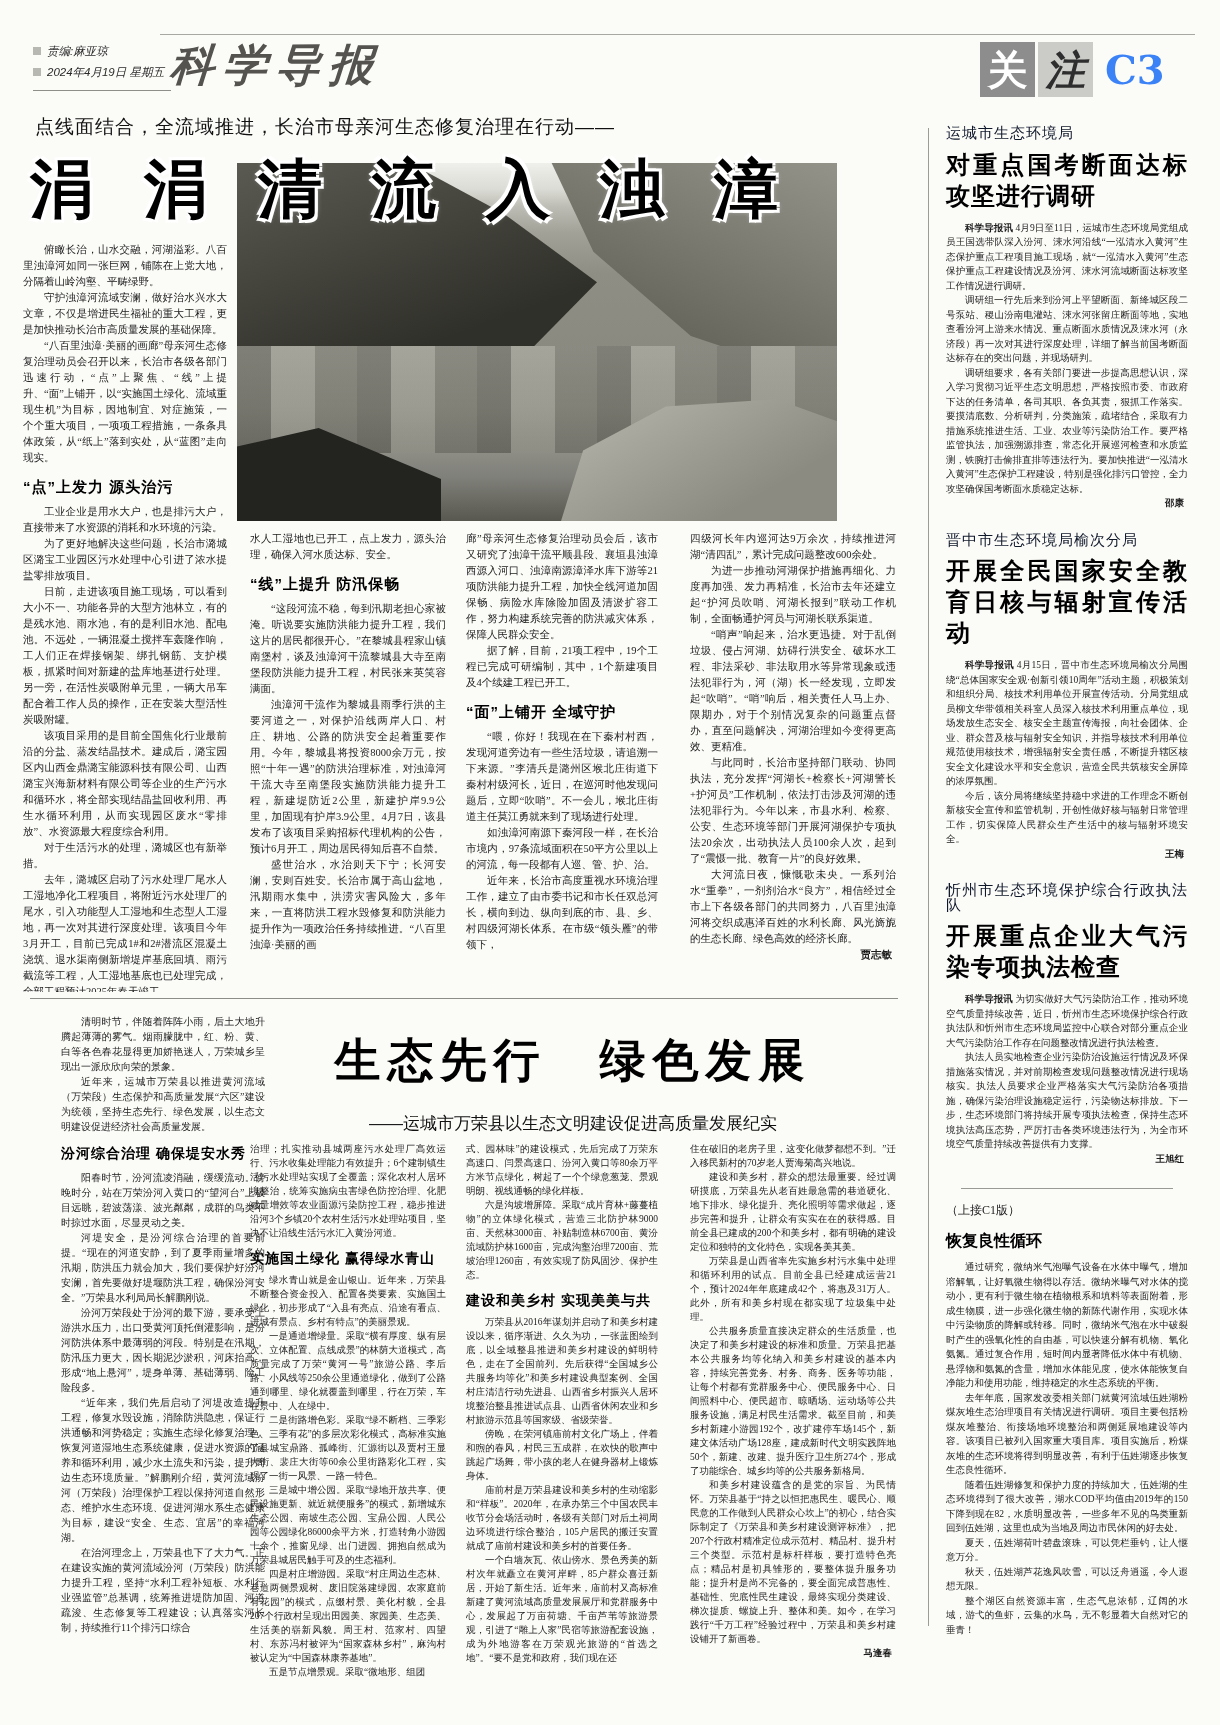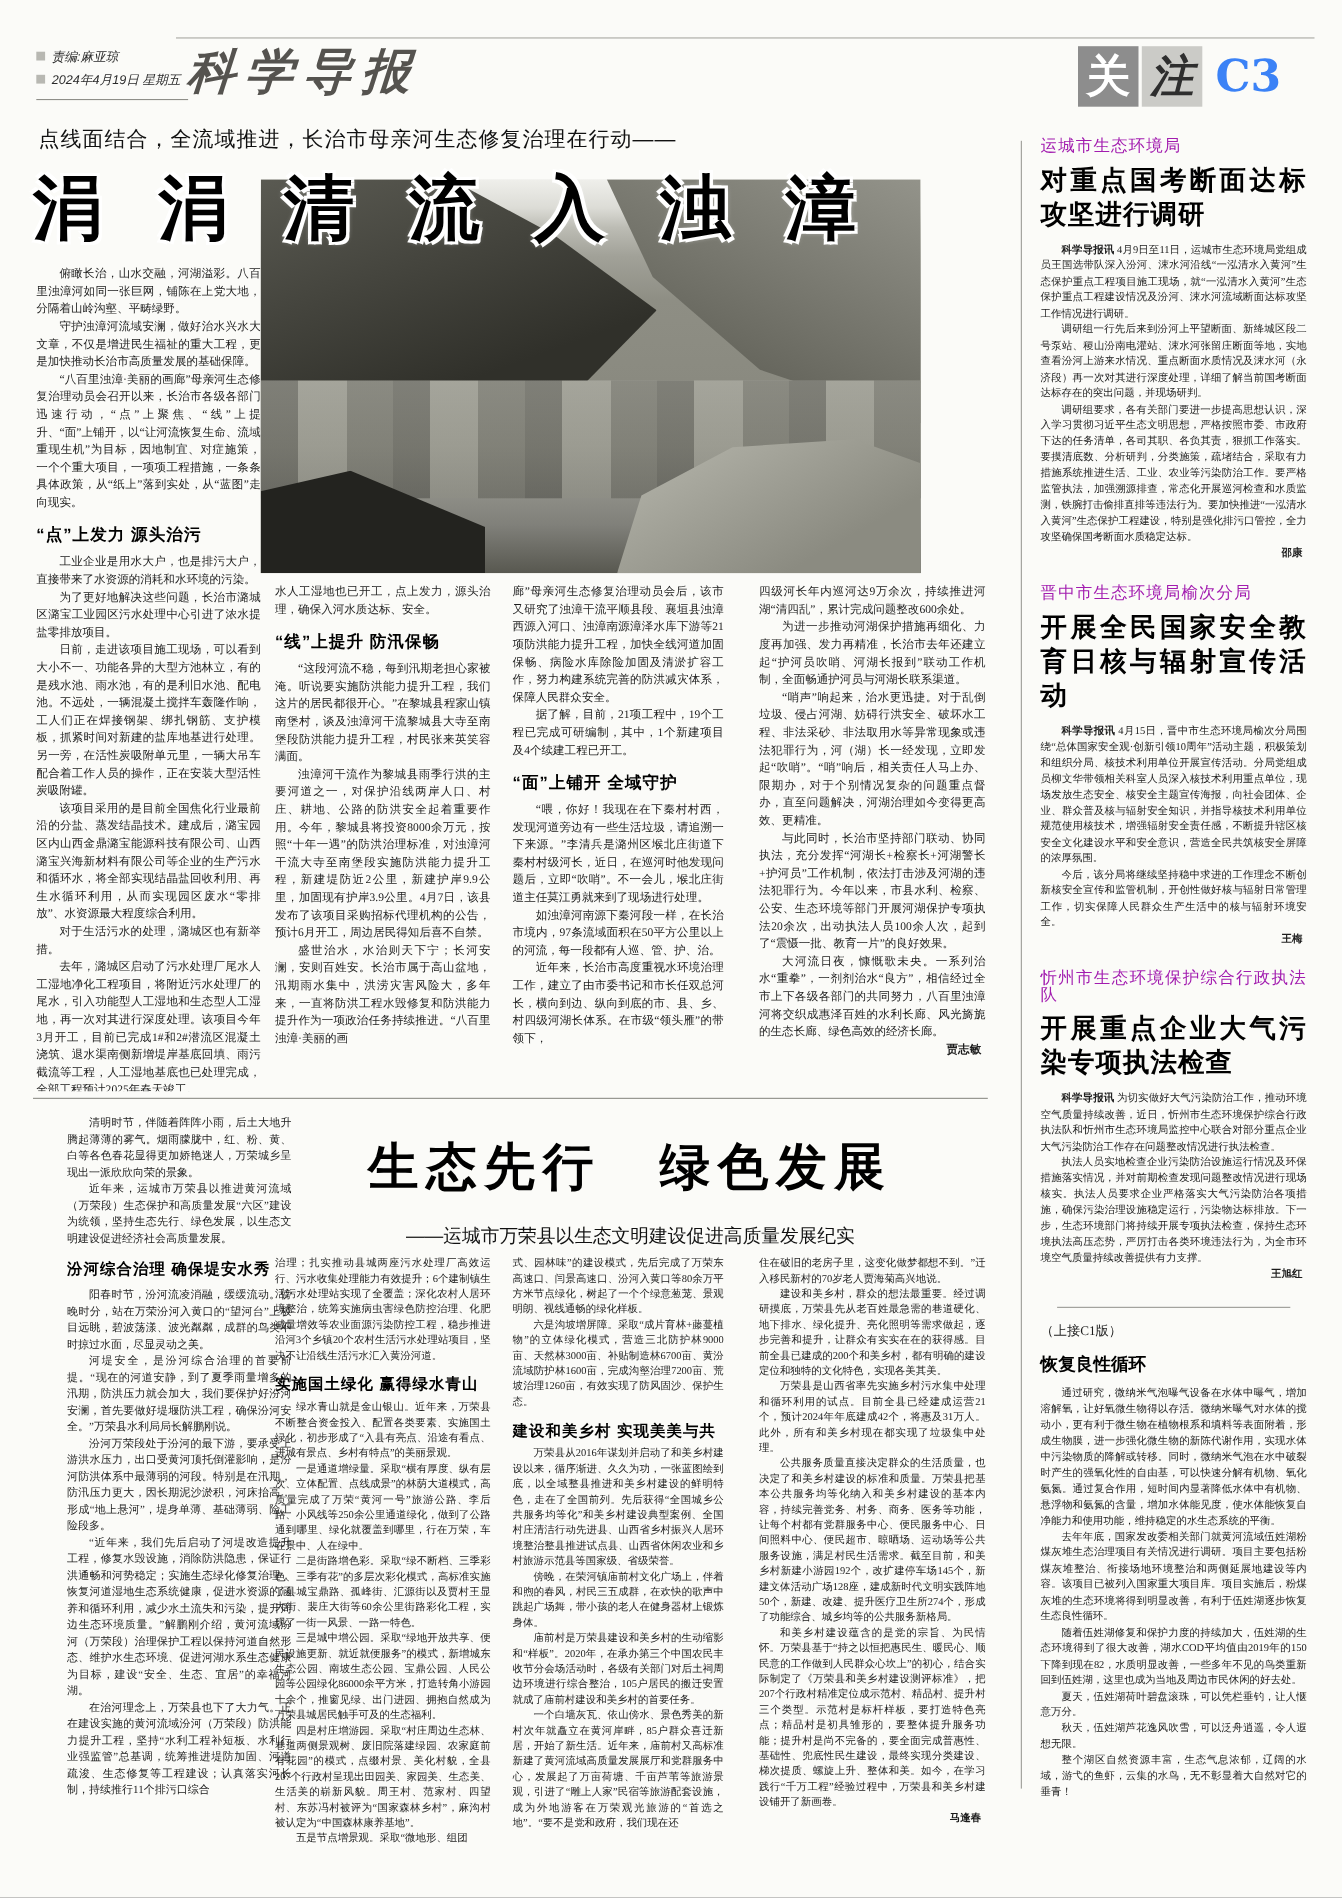--- a/index.html
+++ b/index.html
@@ -48,21 +48,21 @@
     background:linear-gradient(180deg,#b6b6ad 0%,#a5a59b 35%,#80807a 75%,#585850 100%); }
   .ph-refl { position:absolute; left:0; top:51%; width:100%; height:30%; opacity:.45;
     background:repeating-linear-gradient(90deg,#3c3c36 0 34px,#8f8f85 34px 78px,#55554d 78px 120px); }
   .ph-rock-l { position:absolute; left:0; bottom:0; width:34%; height:26%;
     background:#23231f; clip-path:polygon(0 20%,40% 0,100% 55%,100% 100%,0 100%); }
   .ph-rock-r { position:absolute; right:0; bottom:0; width:46%; height:34%;
     background:linear-gradient(150deg,#b8b8ae,#8b8b81 75%);
     clip-path:polygon(8% 42%,38% 6%,78% 0,100% 18%,100% 100%,0 100%); }
 
   .col { position:absolute; overflow:hidden; font-size:10.5px; line-height:16px; text-align:justify; }
-  .c1 { left:33px;  top:242px;  width:204px; height:750px; }
+  .c1 { left:23px;  top:242px;  width:204px; height:750px; }
   .c2 { left:250px; top:531px;  width:196px; height:462px; }
   .c3 { left:466px; top:531px;  width:192px; height:462px; }
   .c4 { left:690px; top:531px;  width:206px; height:462px; }
 
   .blk { margin:0; }
   .t-p { text-indent:2em; }
   .t-cont { text-indent:0; }
   .t-h { font-family:"Liberation Sans", sans-serif; font-weight:bold; font-size:15px;
          letter-spacing:1px; text-indent:0; margin:13px 0 9px; color:#000; }
   .t-by { text-align:right; font-weight:bold; padding-right:4px; }
@@ -79,21 +79,21 @@
   .ba, .bb, .bc { font-size:9.5px; line-height:14px; }
   .ba { left:250px; top:1142px; width:196px; height:566px; }
   .bb { left:466px; top:1142px; width:192px; height:566px; }
   .bc { left:690px; top:1142px; width:206px; height:578px; }
   .ba .t-h, .bb .t-h { font-size:14px; margin:11px 0 8px; }
 
   
   .v-divider { left:928px; top:128px; width:1px; height:1498px; background:#9c9c96; }
   .rail { left:946px; top:126px; width:242px; font-size:9.5px; line-height:14.5px; text-align:justify; }
   .rail article { margin-bottom:22px; }
-  .rail-kicker { font-family:"Liberation Sans", sans-serif; font-size:15px; letter-spacing:1px; margin-bottom:8px; color:#a21caf; }
+  .rail-kicker { font-family:"Liberation Sans", sans-serif; font-size:15px; letter-spacing:1px; margin-bottom:8px; color:#0f172a; }
   .rail-headline { margin:2px 0 10px; font-family:"Liberation Sans", sans-serif; font-weight:800;
     font-size:24px; line-height:31px; letter-spacing:1px; color:#000; }
   .rail-divider { width:212px; margin:16px auto 14px; height:1px; background:#9a9a94; }
   .cont-note { font-size:12px; margin:4px 0 16px; }
   .cont-subhead { font-family:"Liberation Sans", sans-serif; font-weight:bold; font-size:16px; margin:0 0 12px; color:#000; }
 </style>
 </head>
 <body>
 
 <div id="page">
@@ -118,21 +118,21 @@
     <div class="ph-water"></div>
     <div class="ph-refl"></div>
     <div class="ph-rock-l"></div>
     <div class="ph-rock-r"></div>
   </div>
 
   <div class="col c1">
 
   <p class="blk t-p"><b class="lead"></b><span>俯瞰长治，山水交融，河湖溢彩。八百里浊漳河如同一张巨网，铺陈在上党大地，分隔着山岭沟壑、平畴绿野。</span></p>
       <p class="blk t-p"><b class="lead"></b><span>守护浊漳河流域安澜，做好治水兴水大文章，不仅是增进民生福祉的重大工程，更是加快推动长治市高质量发展的基础保障。</span></p>
-      <p class="blk t-p"><b class="lead"></b><span>“八百里浊漳·美丽的画廊”母亲河生态修复治理动员会召开以来，长治市各级各部门迅速行动，“点”上聚焦、“线”上提升、“面”上铺开，以“让河流恢复生命、流域重现生机”为目标，因地制宜、对症施策，一个个重大项目，一项项工程措施，一条条具体政策，从“纸上”落到实处，从“蓝图”走向现实。</span></p>
+      <p class="blk t-p"><b class="lead"></b><span>“八百里浊漳·美丽的画廊”母亲河生态修复治理动员会召开以来，长治市各级各部门迅速行动，“点”上聚焦、“线”上提升、“面”上铺开，以“实施国土绿化、流域重现生机”为目标，因地制宜、对症施策，一个个重大项目，一项项工程措施，一条条具体政策，从“纸上”落到实处，从“蓝图”走向现实。</span></p>
       <p class="blk t-h"><b class="lead"></b><span>“点”上发力 源头治污</span></p>
       <p class="blk t-p"><b class="lead"></b><span>工业企业是用水大户，也是排污大户，直接带来了水资源的消耗和水环境的污染。</span></p>
       <p class="blk t-p"><b class="lead"></b><span>为了更好地解决这些问题，长治市潞城区潞宝工业园区污水处理中心引进了浓水提盐零排放项目。</span></p>
       <p class="blk t-p"><b class="lead"></b><span>日前，走进该项目施工现场，可以看到大小不一、功能各异的大型方池林立，有的是残水池、雨水池，有的是利旧水池、配电池。不远处，一辆混凝土搅拌车轰隆作响，工人们正在焊接钢架、绑扎钢筋、支护模板，抓紧时间对新建的盐库地基进行处理。另一旁，在活性炭吸附单元里，一辆大吊车配合着工作人员的操作，正在安装大型活性炭吸附罐。</span></p>
       <p class="blk t-p"><b class="lead"></b><span>该项目采用的是目前全国焦化行业最前沿的分盐、蒸发结晶技术。建成后，潞宝园区内山西金鼎潞宝能源科技有限公司、山西潞宝兴海新材料有限公司等企业的生产污水和循环水，将全部实现结晶盐回收利用、再生水循环利用，从而实现园区废水“零排放”、水资源最大程度综合利用。</span></p>
       <p class="blk t-p"><b class="lead"></b><span>对于生活污水的处理，潞城区也有新举措。</span></p>
       <p class="blk t-p"><b class="lead"></b><span>去年，潞城区启动了污水处理厂尾水人工湿地净化工程项目，将附近污水处理厂的尾水，引入功能型人工湿地和生态型人工湿地，再一次对其进行深度处理。该项目今年3月开工，目前已完成1#和2#潜流区混凝土浇筑、退水渠南侧新增堤岸基底回填、雨污截流等工程，人工湿地基底也已处理完成，全部工程预计2025年春天竣工。</span></p>
     </div>
   <div class="col c2">
 

